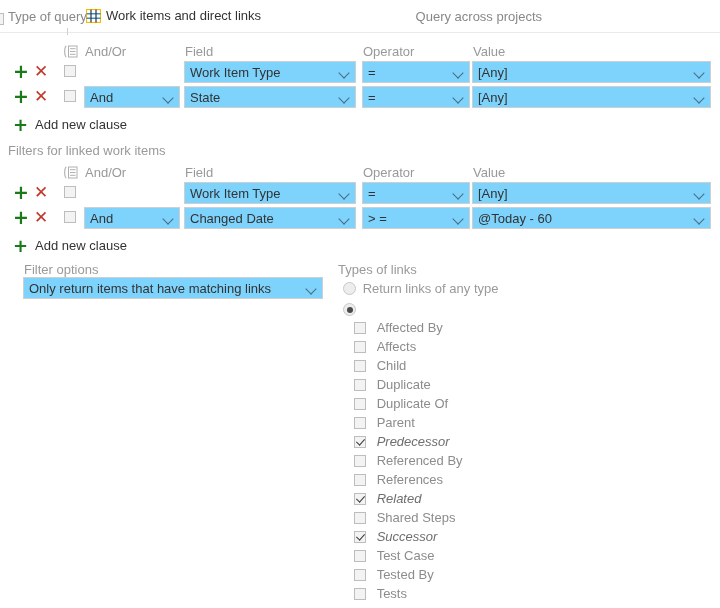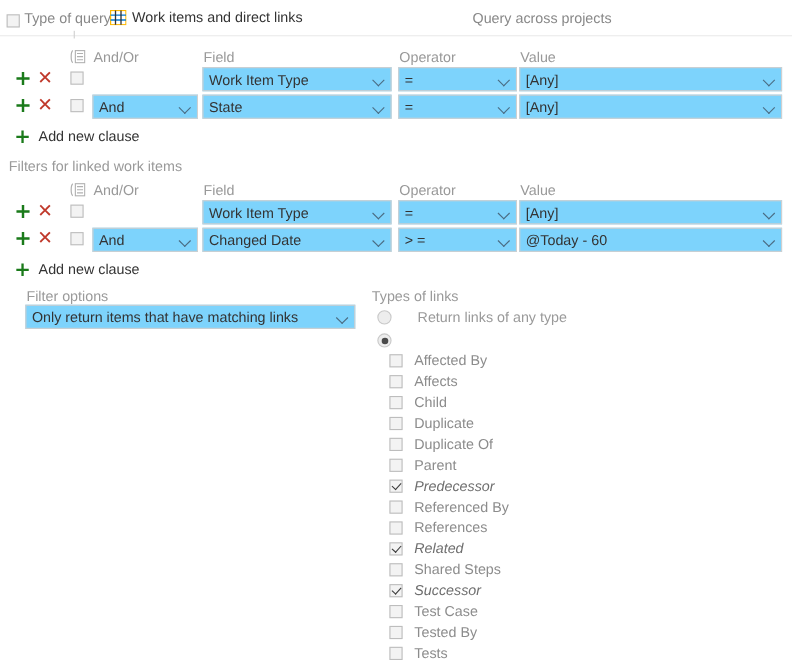--- a/index.html
+++ b/index.html
@@ -13,21 +13,21 @@
     font-family: "Liberation Sans", sans-serif;
     font-size: 13px;
     color: #333333;
     overflow: hidden;
     position: relative;
   }
 
   
   .topbar {
     position: absolute;
-    left: 14px; top: 0;
+    left: 0; top: 0;
     width: 572px;
     height: 32px;
   }
   .topbar-label {
     position: absolute;
     left: 8px; top: 9px;
     color: #888888;
     font-size: 13px;
   }
   .query-type {
@@ -240,21 +240,21 @@
     color: #9a9a9a;
   }
   .tl-radio-row {
     position: absolute;
     left: 343px;
     font-size: 13px;
     color: #9a9a9a;
     white-space: nowrap;
     cursor: pointer;
   }
-  .tl-radio-row .lbl { margin-left: 20px; vertical-align: middle; }
+  .tl-radio-row .lbl { margin-left: 3px; vertical-align: middle; }
 
   .linkrow {
     position: absolute;
     left: 354px;
     font-size: 13px;
     color: #8c8c8c;
     white-space: nowrap;
     cursor: pointer;
   }
   .linkrow .lbl { margin-left: 7px; vertical-align: middle; }

